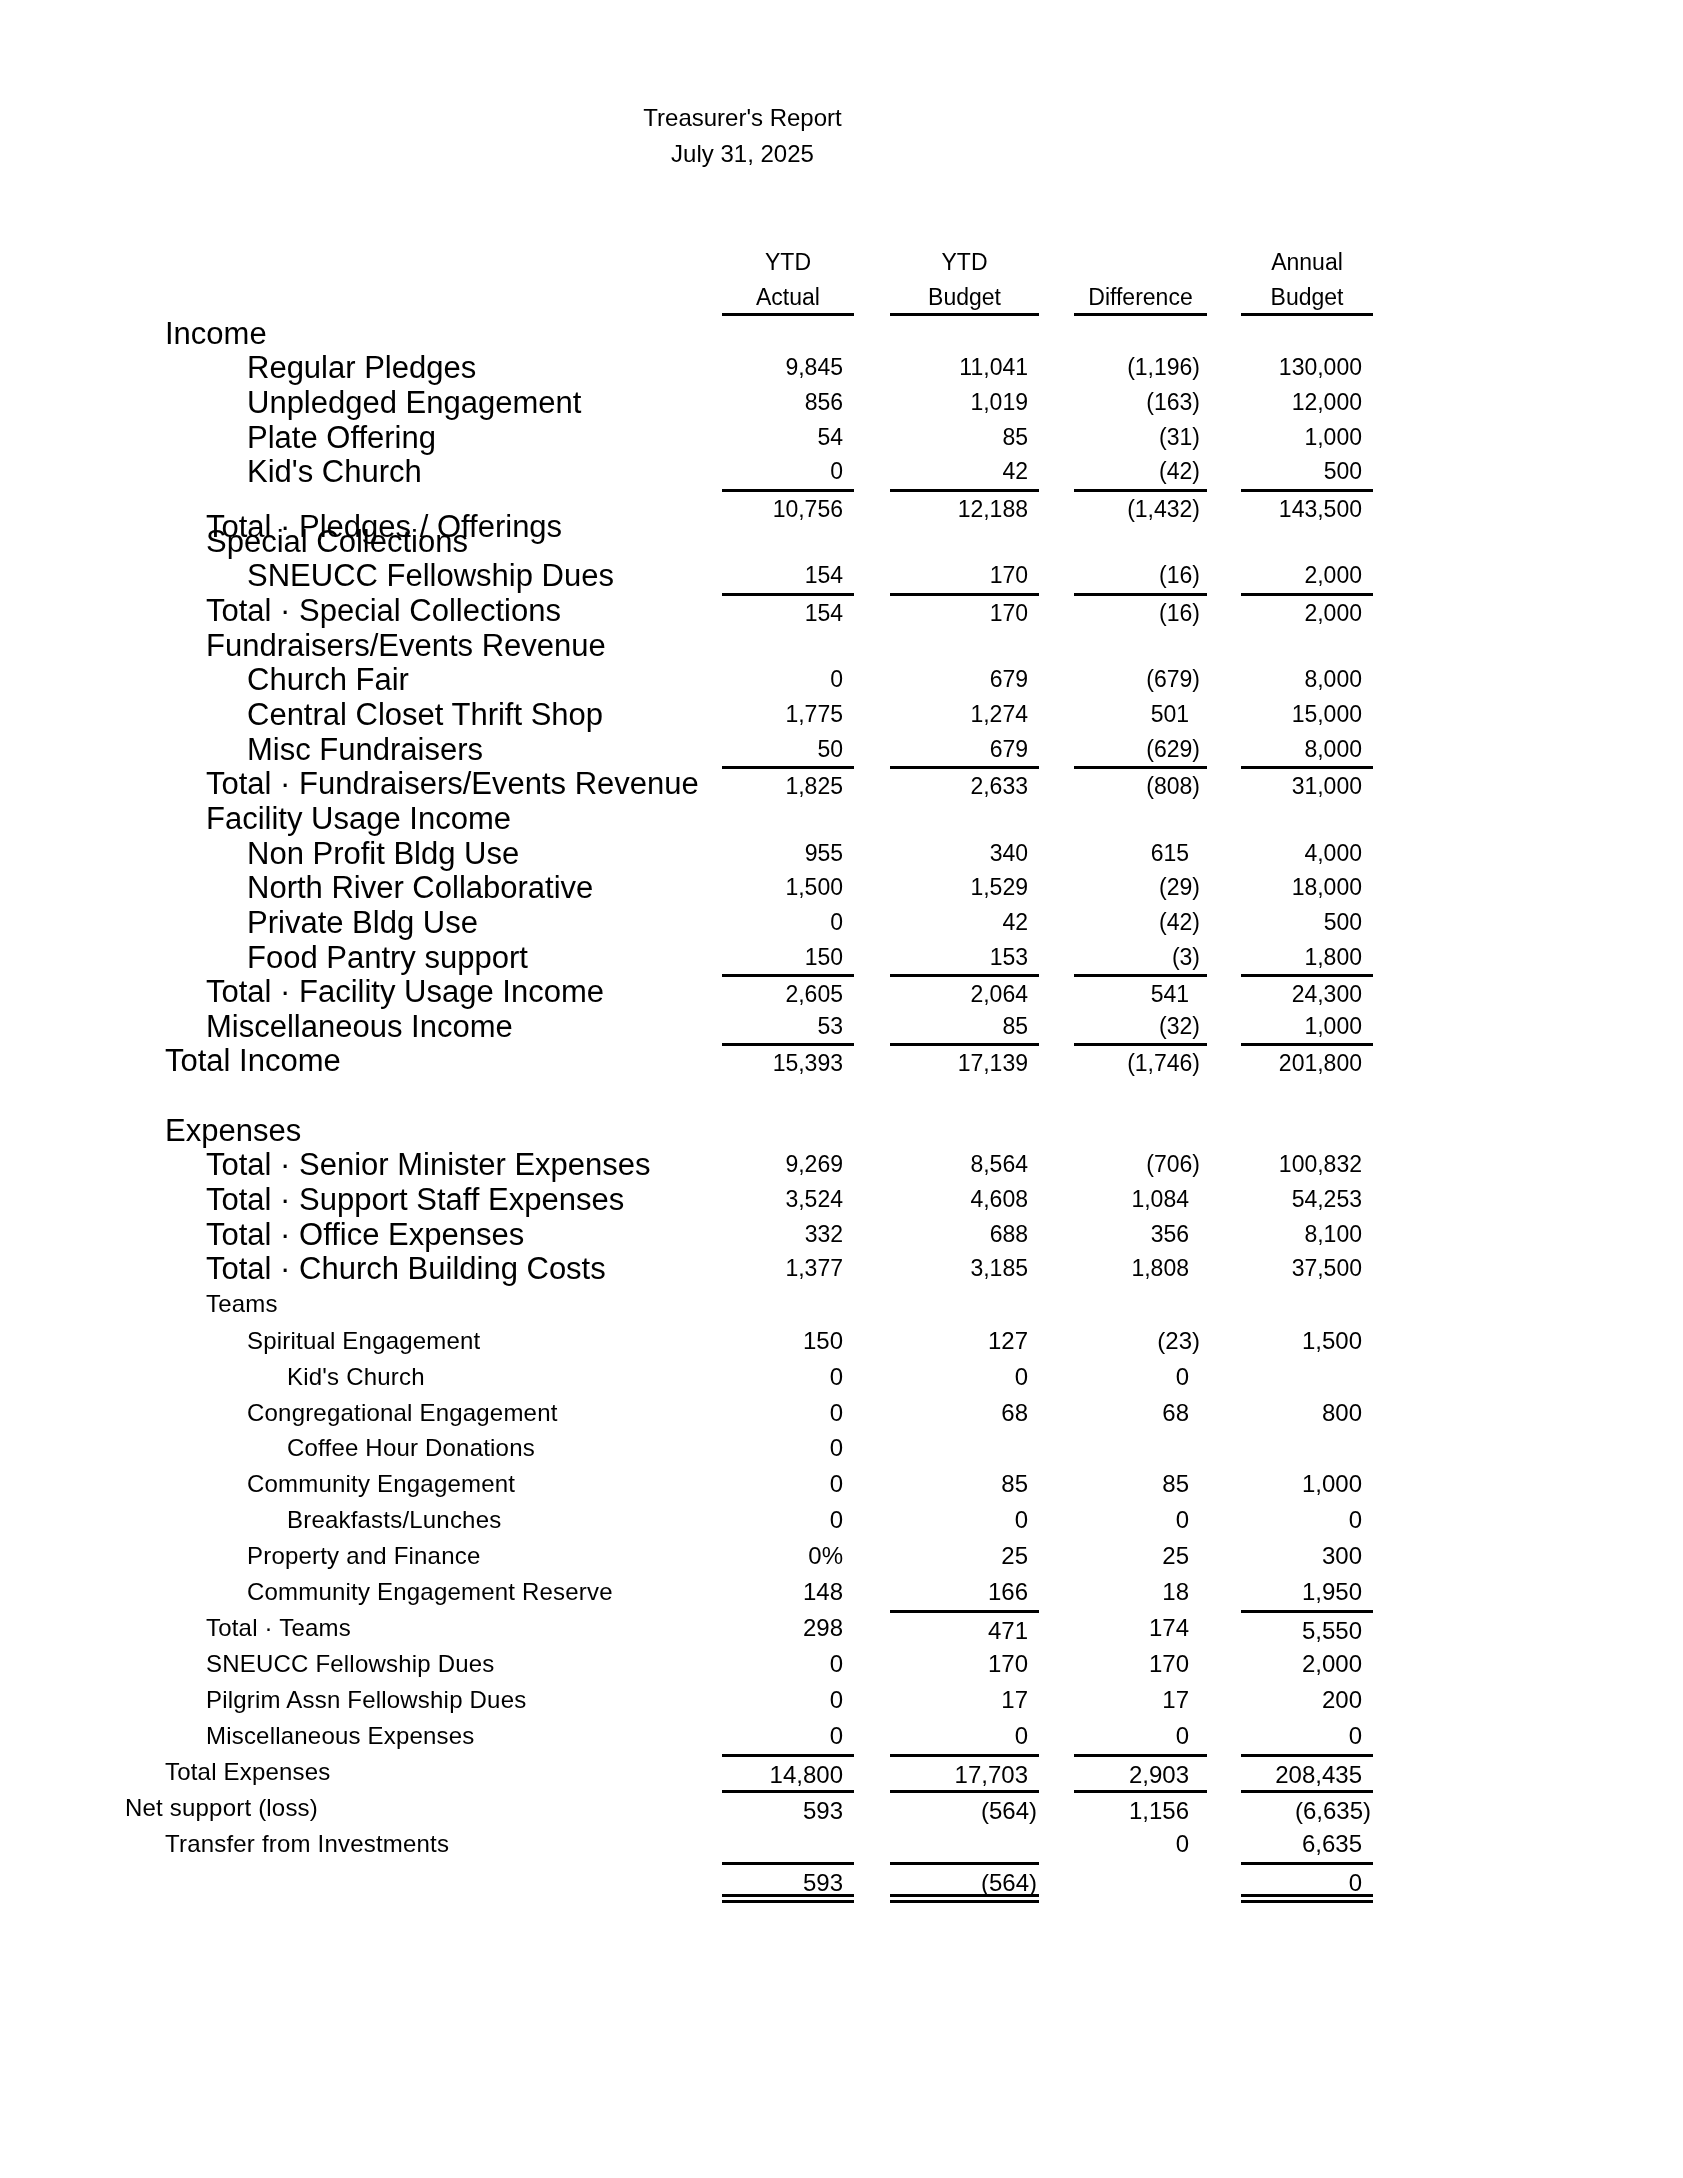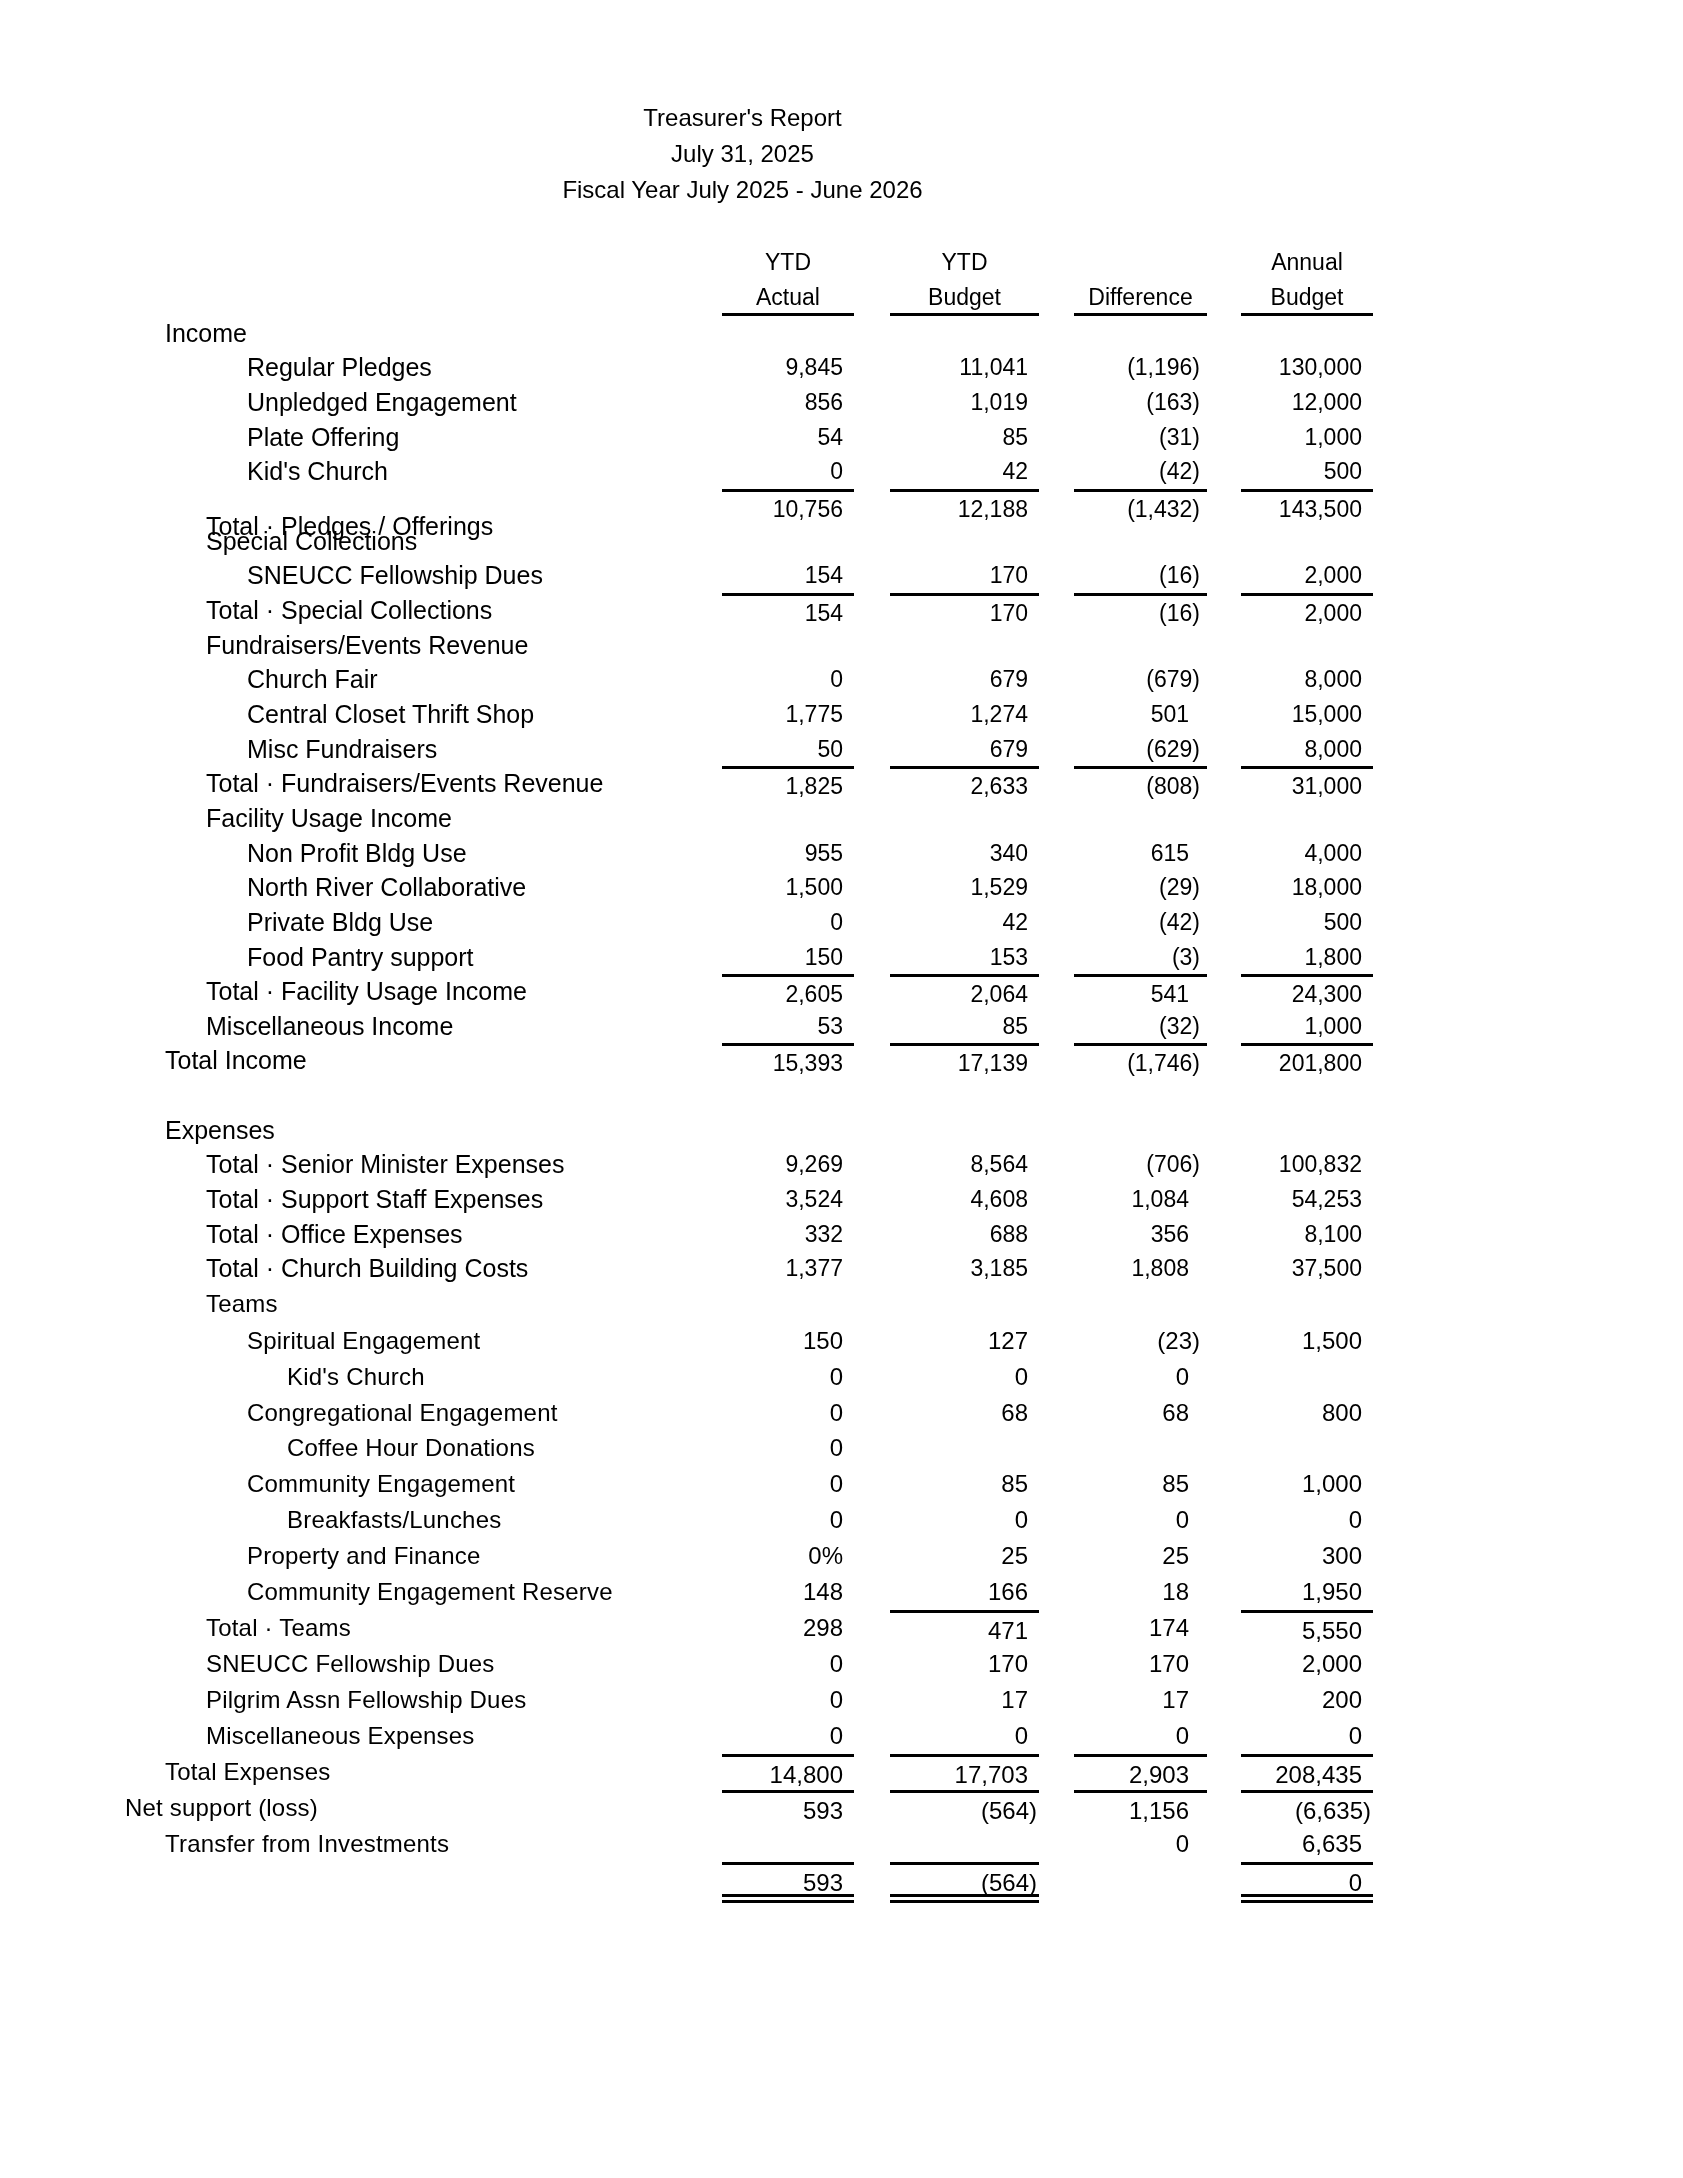--- a/index.html
+++ b/index.html
@@ -3,21 +3,21 @@
 <meta charset="utf-8">
 <style>
   html, body { margin: 0; padding: 0; background: #ffffff; }
   body { width: 1683px; height: 2178px; position: relative; overflow: hidden;
          font-family: "Liberation Sans", sans-serif; color: #000; }
   .title-block { position: absolute; left: 0; width: 1485px; top: 100px; text-align: center;
                  font-size: 24px; line-height: 36px; }
   .title-block div { white-space: nowrap; }
   .hdr { position: absolute; font-size: 23px; line-height: 35px; text-align: center; }
   .row { position: absolute; left: 0; width: 1683px; height: 35px; }
-  .row .label { position: absolute; top: 0; font-size: 25px; line-height: 35px; white-space: nowrap; }
+  .row .label { position: absolute; top: 0; font-size: 31px; line-height: 35px; white-space: nowrap; }
   .row.teams .label { font-size: 24px; letter-spacing: 0.2px; }
   .row .cell { position: absolute; top: 0; height: 35px; font-size: 23px; line-height: 35px;
                text-align: right; box-sizing: border-box; white-space: nowrap; }
   .row.teams .cell { font-size: 24px; }
   .cell.neg { }
   .cell.pos { padding-right: 11px; }
   .c0 { left: 722px; width: 132px; padding-right: 14px; }
   .c1 { left: 890px; width: 149px; padding-right: 10px; }
   .c2 { left: 1074px; width: 133px; padding-right: 7px; }
   .c3 { left: 1241px; width: 132px; padding-right: 14px; }
@@ -28,21 +28,20 @@
   .cell.dbl::after { content: ""; position: absolute; left: 0; right: 0; bottom: -6px; height: 3px;
                      border-top: 3px solid #000; border-bottom: 3px solid #000; }
   .hdr-line { position: absolute; top: 313px; height: 3px; background: #000; }
 </style>
 </head>
 <body>
 
 <div class="title-block">
   <div>Treasurer's Report</div>
   <div>July 31, 2025</div>
-  <div>Fiscal Year July 2025 - June 2026</div>
 </div>
 
 <div>
   <div class="hdr" style="left:722px;width:132px;top:245px;">
     <div>YTD</div>
     <div>Actual</div>
   </div>
   <div class="hdr" style="left:890px;width:149px;top:245px;">
     <div>YTD</div>
     <div>Budget</div>

